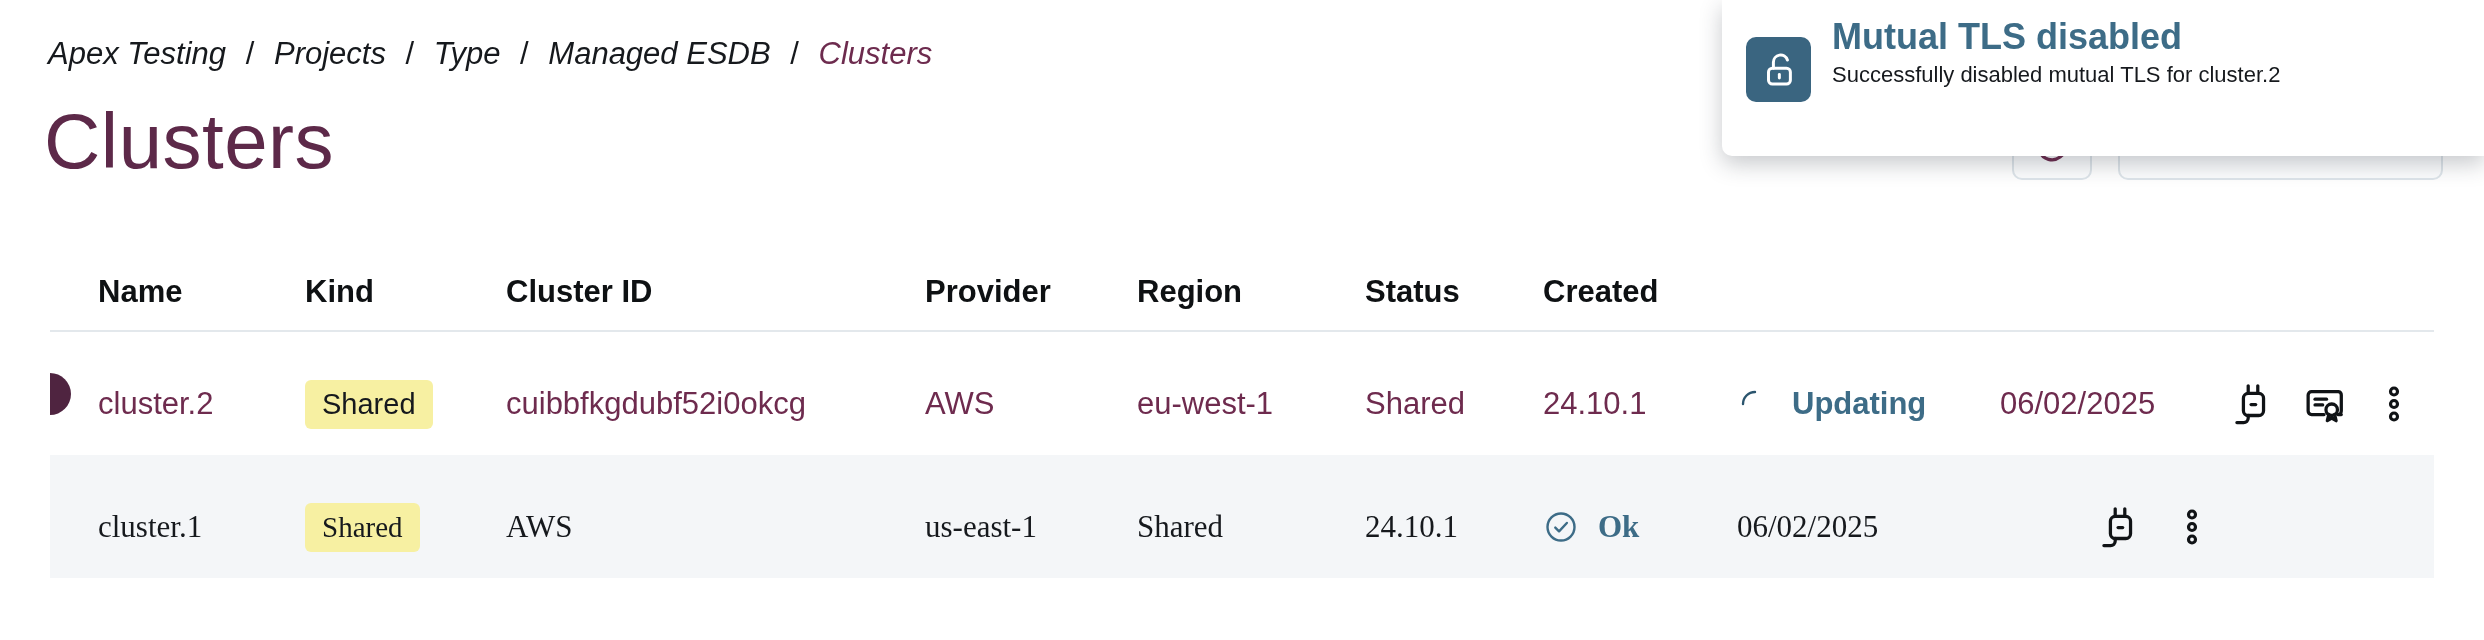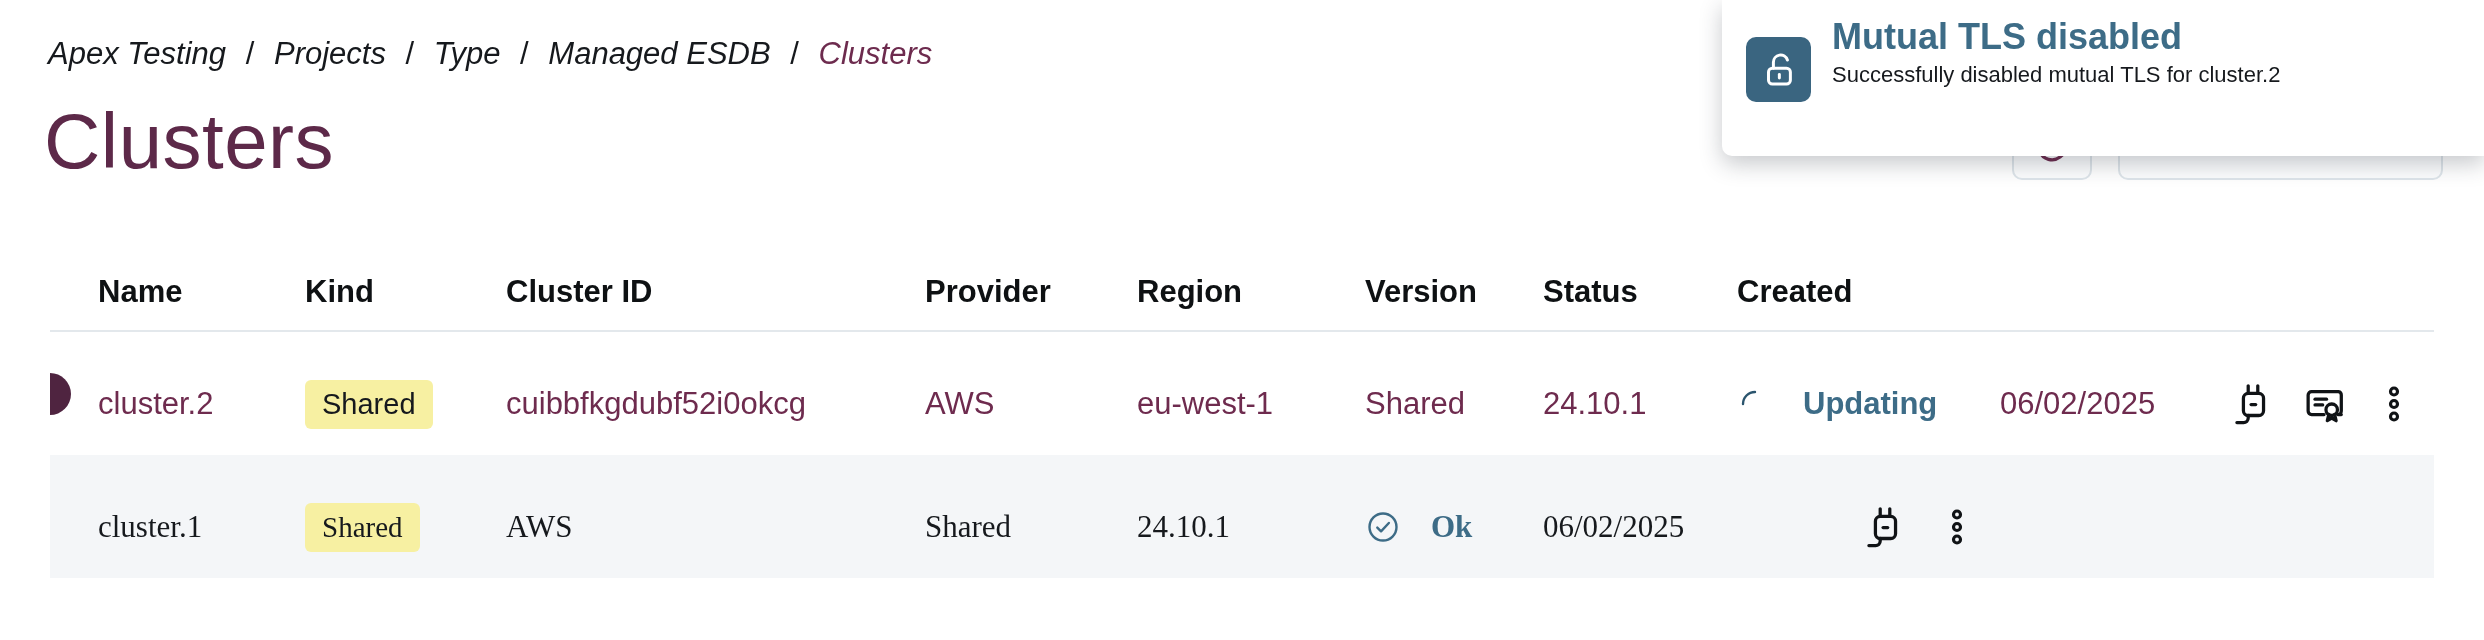--- a/index.html
+++ b/index.html
@@ -139,21 +139,21 @@
     background: #f7f0a2;
     color: #16191d;
     font-size: 29px;
     padding: 8px 17px;
     border-radius: 6px;
   }
 
   .status-cell {
     display: flex;
     align-items: center;
-    gap: 30px;
+    gap: 19px;
     color: #3d6c87;
     font-weight: 600;
   }
   .status-cell svg { width: 36px; height: 36px; flex: 0 0 auto; }
   .spinner-svg { color: #2b556e; }
   .check-svg { color: #3d6c87; }
 
   .actions-cell {
     display: flex;
     align-items: center;
@@ -218,21 +218,20 @@
   </div>
 
   <div class="table">
 
     <div class="trow thead">
       <div class="cell">Name</div>
       <div class="cell">Kind</div>
       <div class="cell">Cluster ID</div>
       <div class="cell">Provider</div>
       <div class="cell">Region</div>
-      <div class="cell">Version</div>
       <div class="cell">Status</div>
       <div class="cell">Created</div>
     </div>
 
     <div class="trow tbody-row row-selected">
       <span class="selection-marker"></span>
       <div class="cell cell-link">cluster.2</div>
       <div class="cell">
         <span class="badge">Shared</span>
       </div>
@@ -276,20 +275,21 @@
         </span>
       </div>
     </div>
 
     <div class="trow tbody-row row-striped">
       <div class="cell">cluster.1</div>
       <div class="cell">
         <span class="badge">Shared</span>
       </div>
       <div class="cell">AWS</div>
+      <div class="cell">us-east-1</div>
       <div class="cell">Shared</div>
       <div class="cell">24.10.1</div>
       <div class="cell status-cell">
         <svg class="check-svg" viewBox="0 0 24 24" fill="none" stroke="currentColor" stroke-width="1.6" stroke-linecap="round" stroke-linejoin="round">
           <circle cx="12" cy="12" r="9"></circle>
           <path d="M8.2 12.4l2.5 2.5 5.2-5.6"></path>
         </svg>
         <span>Ok</span>
       </div>
       <div class="cell">06/02/2025</div>

